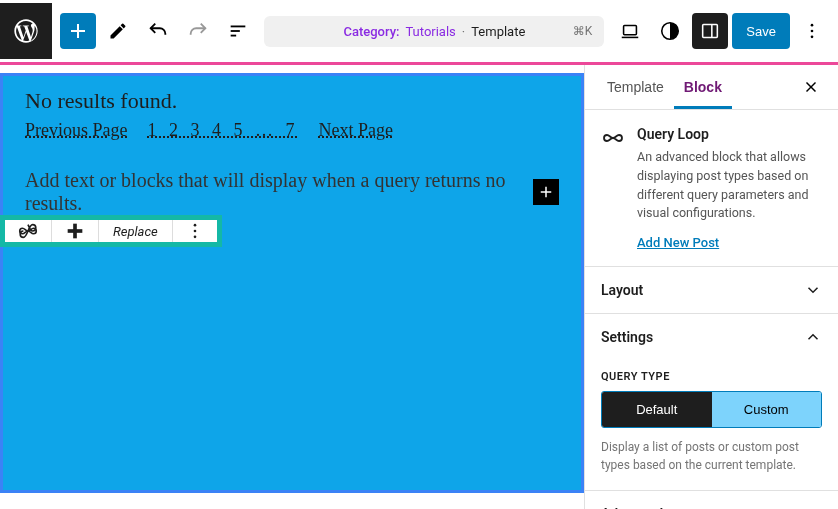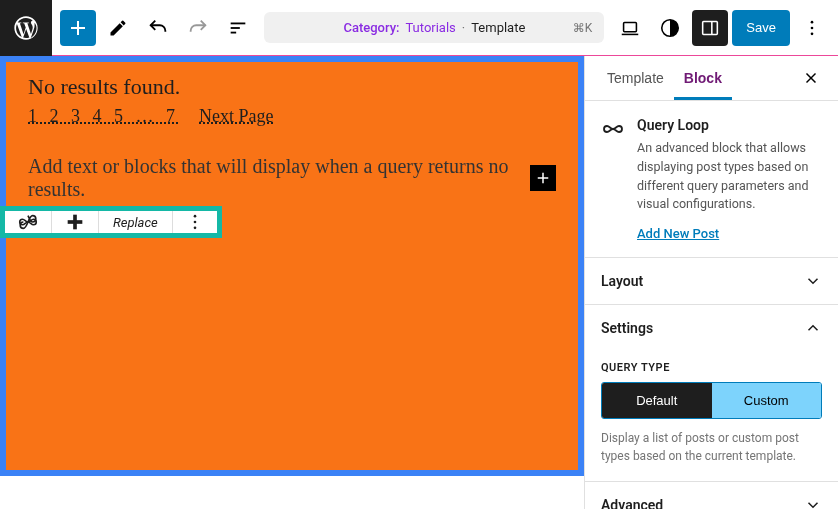--- a/index.html
+++ b/index.html
@@ -1,40 +1,40 @@
 <!DOCTYPE html>
 <html><head>
 <meta charset="utf-8">
 <style>
   * { box-sizing: border-box; margin: 0; padding: 0; }
   body { font-family: -apple-system, BlinkMacSystemFont, "Segoe UI", Roboto, sans-serif; font-size: 13px; color: #1e1e1e; background: #fff; width: 838px; height: 509px; overflow: hidden; }
   .app { display: flex; flex-direction: column; height: 100%; }
 
   
-  .topbar { display: flex; align-items: center; height: 56px; border-bottom: 1px solid #ec4899; }
+  .topbar { display: flex; align-items: center; height: 65px; border-bottom: 3px solid #ec4899; }
   .wp-logo { width: 56px; height: 56px; background: #1e1e1e; display: flex; align-items: center; justify-content: center; color: #fff; }
   .wp-logo svg { width: 28px; height: 28px; }
   .tb-left { display: flex; align-items: center; gap: 4px; padding: 0 8px; }
   .tb-btn { width: 36px; height: 36px; display: inline-flex; align-items: center; justify-content: center; border: none; background: transparent; border-radius: 4px; cursor: pointer; }
   .add-btn { background: #007cba; color: #fff; border-radius: 4px; }
   .tb-center { flex: 1; display: flex; justify-content: center; }
   .center-pill { background: #f0f0f0; border-radius: 6px; padding: 8px 14px; display: flex; align-items: center; gap: 6px; min-width: 340px; justify-content: center; position: relative; }
   .center-cat { color: #8a2be2; font-weight: 500; }
   .center-cat-val { color: #8a2be2; }
   .center-sep { color: #757575; }
   .center-tmpl { color: #1e1e1e; }
   .center-shortcut { position: absolute; right: 12px; color: #757575; font-size: 12px; }
   .tb-right { display: flex; align-items: center; gap: 4px; padding: 0 8px; justify-content: space-between; }
   .panel-toggle { background: #1e1e1e; color: #fff; }
   .save-btn { background: #007cba; color: #fff; padding: 0 14px; height: 36px; border: none; border-radius: 4px; font-weight: 500; font-size: 13px; cursor: pointer; }
 
   
   .main { flex: 1; display: flex; min-height: 0; }
   .canvas-shell { flex: 1; background: #fff; position: relative; overflow: hidden; }
-  .canvas { background: #f97316; border: 6px solid #3b82f6; position: absolute; left: 0; top: 0; right: 0; min-height: 420px; padding: 12px 22px 260px 22px; }
+  .canvas { background: #0ea5e9; border: 3px solid #3b82f6; position: absolute; left: 0; top: 8px; right: 0; min-height: 420px; padding: 12px 22px 260px 22px; }
   .no-results { font-family: Georgia, serif; font-size: 22px; color: #1e1e1e; margin-bottom: 6px; }
   .pagination { display: flex; align-items: center; gap: 20px; font-family: Georgia, serif; font-size: 18px; }
   .pagelink { text-decoration: underline dotted; color: #1e1e1e; }
   .pagenums { letter-spacing: 4px; text-decoration: underline dotted; }
   .placeholder-row { display: flex; align-items: center; margin-top: 28px; }
   .placeholder-text { font-family: Georgia, serif; font-size: 20px; color: #333; flex: 1; }
   .plus-black { width: 26px; height: 26px; background: #000; color: #fff; display: flex; align-items: center; justify-content: center; border: none; cursor: pointer; }
   .floating-toolbar { position: absolute; left: 0; top: 150px; display: flex; background: #fff; border: 5px solid #14b8a6; height: 32px; font-style: italic; }
   .ft-cell { border-right: 1px solid #ddd; display: flex; align-items: center; justify-content: center; padding: 0 12px; }
   .ft-cell:last-child { border-right: none; }
@@ -141,20 +141,21 @@
           </svg>
       </button>
     </div>
   </div>
 
   <div class="main">
     <div class="canvas-shell">
       <div class="canvas">
         <div class="no-results">No results found.</div>
         <div class="pagination">
+          <a class="pagelink">Previous Page</a>
           <span class="pagenums">1 2 3 4 5 … 7</span>
           <a class="pagelink">Next Page</a>
         </div>
         <div class="placeholder-row">
           <div class="placeholder-text">Add text or blocks that will display when a query returns no results.</div>
           <button class="plus-black">
             <svg width="18" height="18" viewBox="0 0 24 24" fill="none" stroke="currentColor" stroke-width="2">
                 <line x1="12" y1="5" x2="12" y2="19"></line>
                 <line x1="5" y1="12" x2="19" y2="12"></line>
               </svg>

